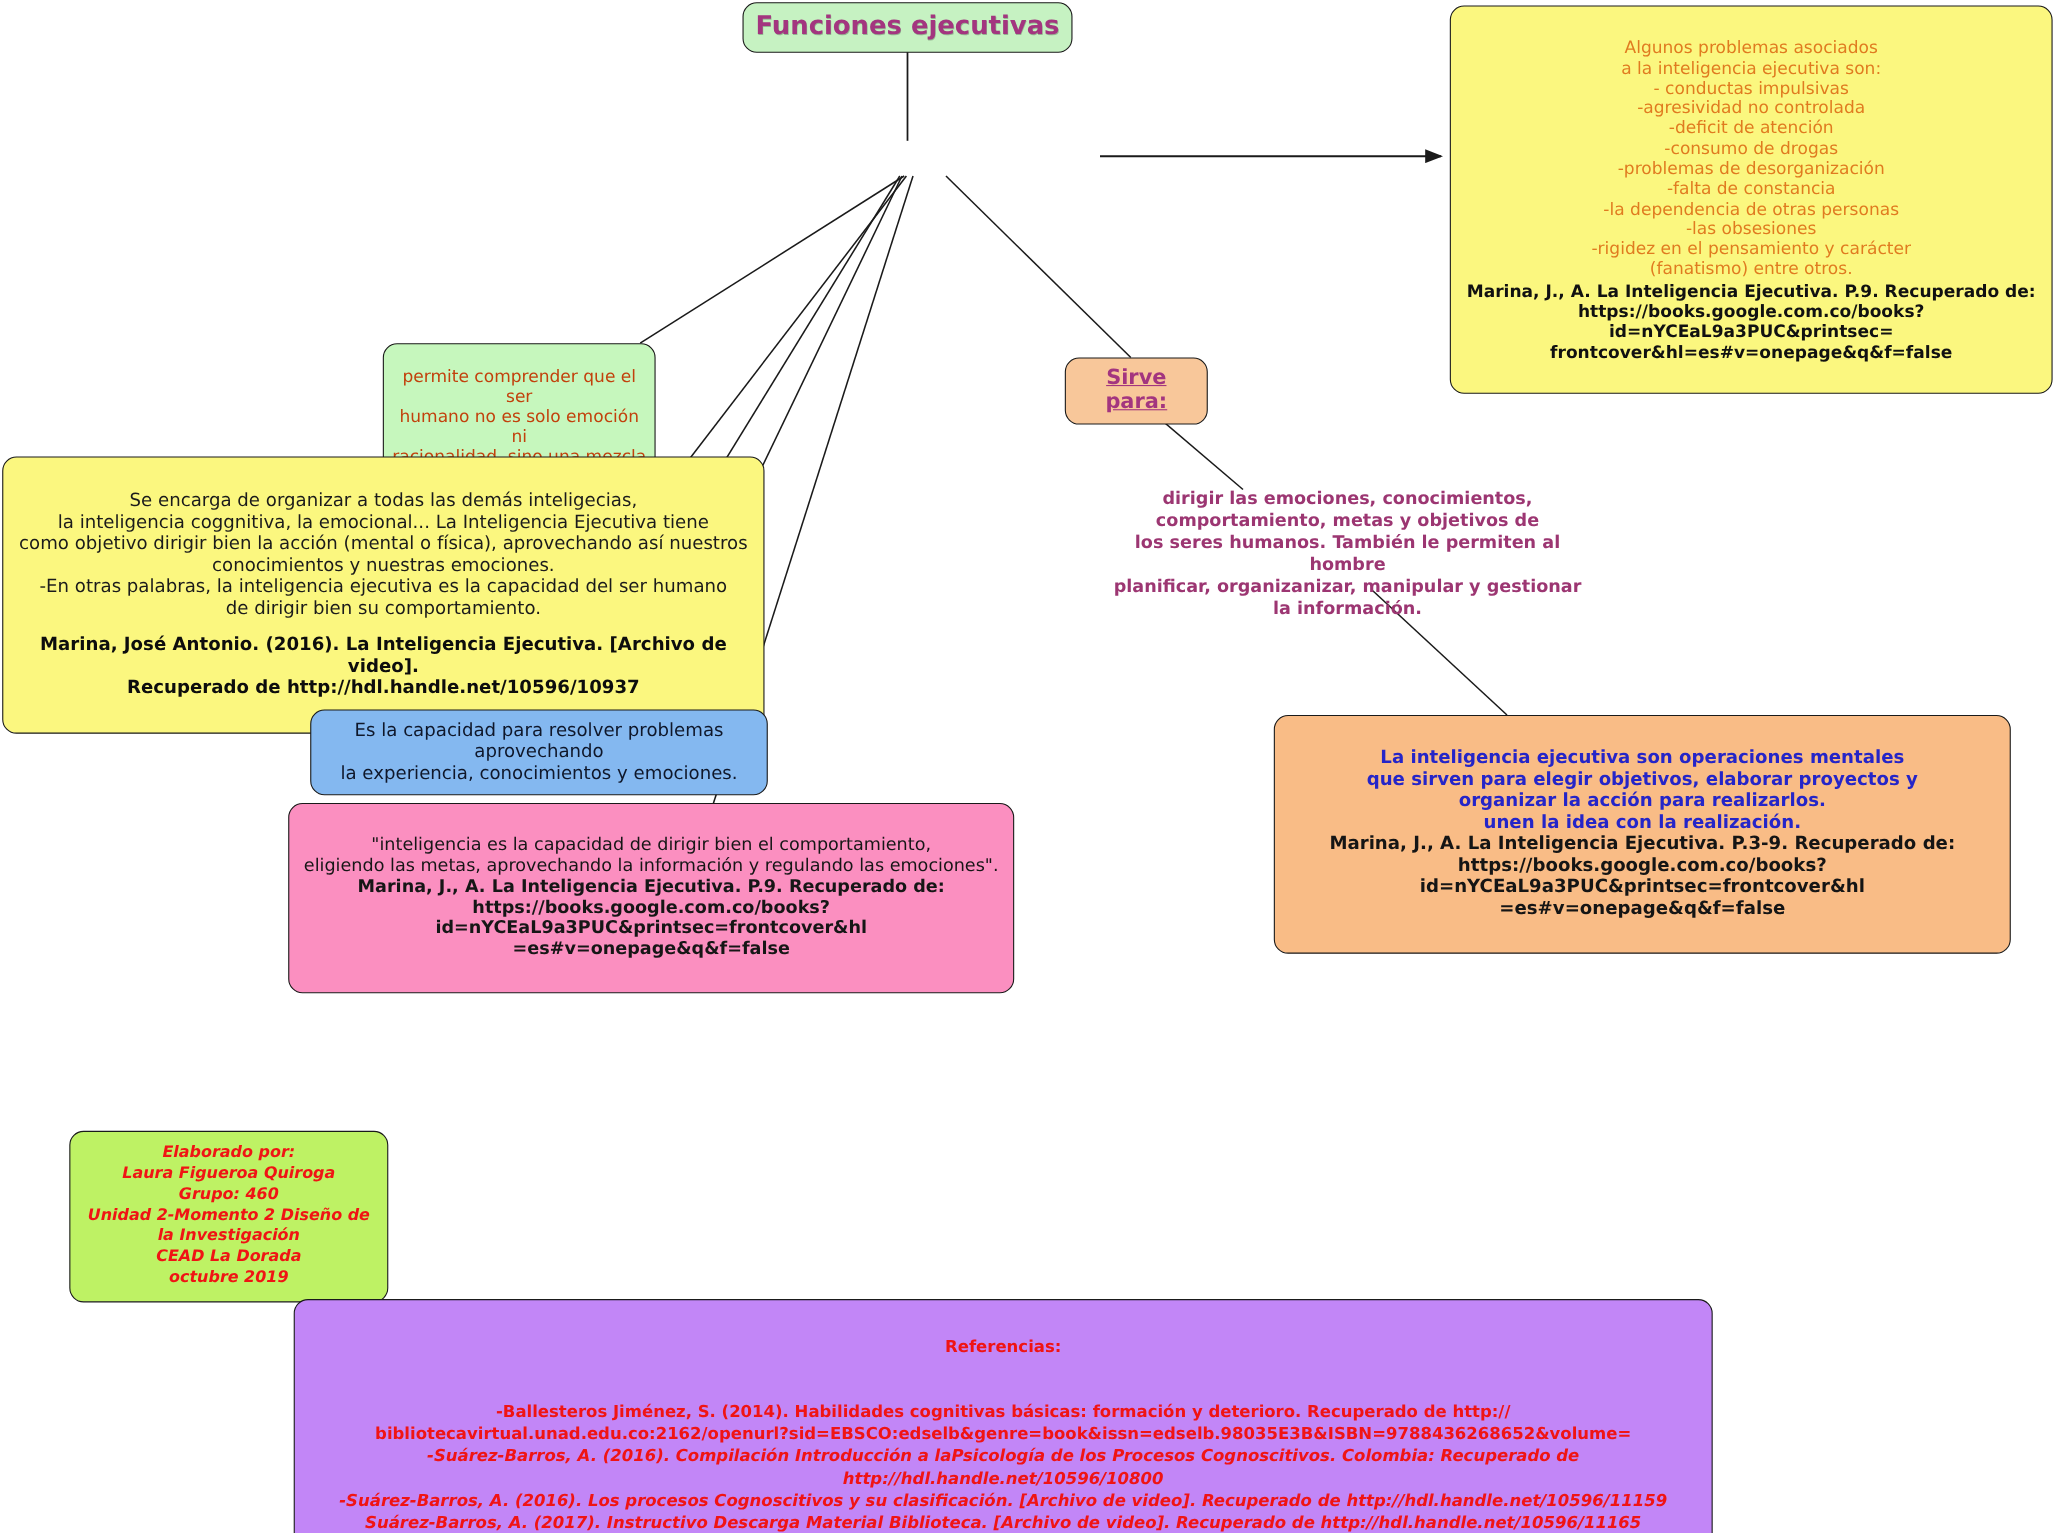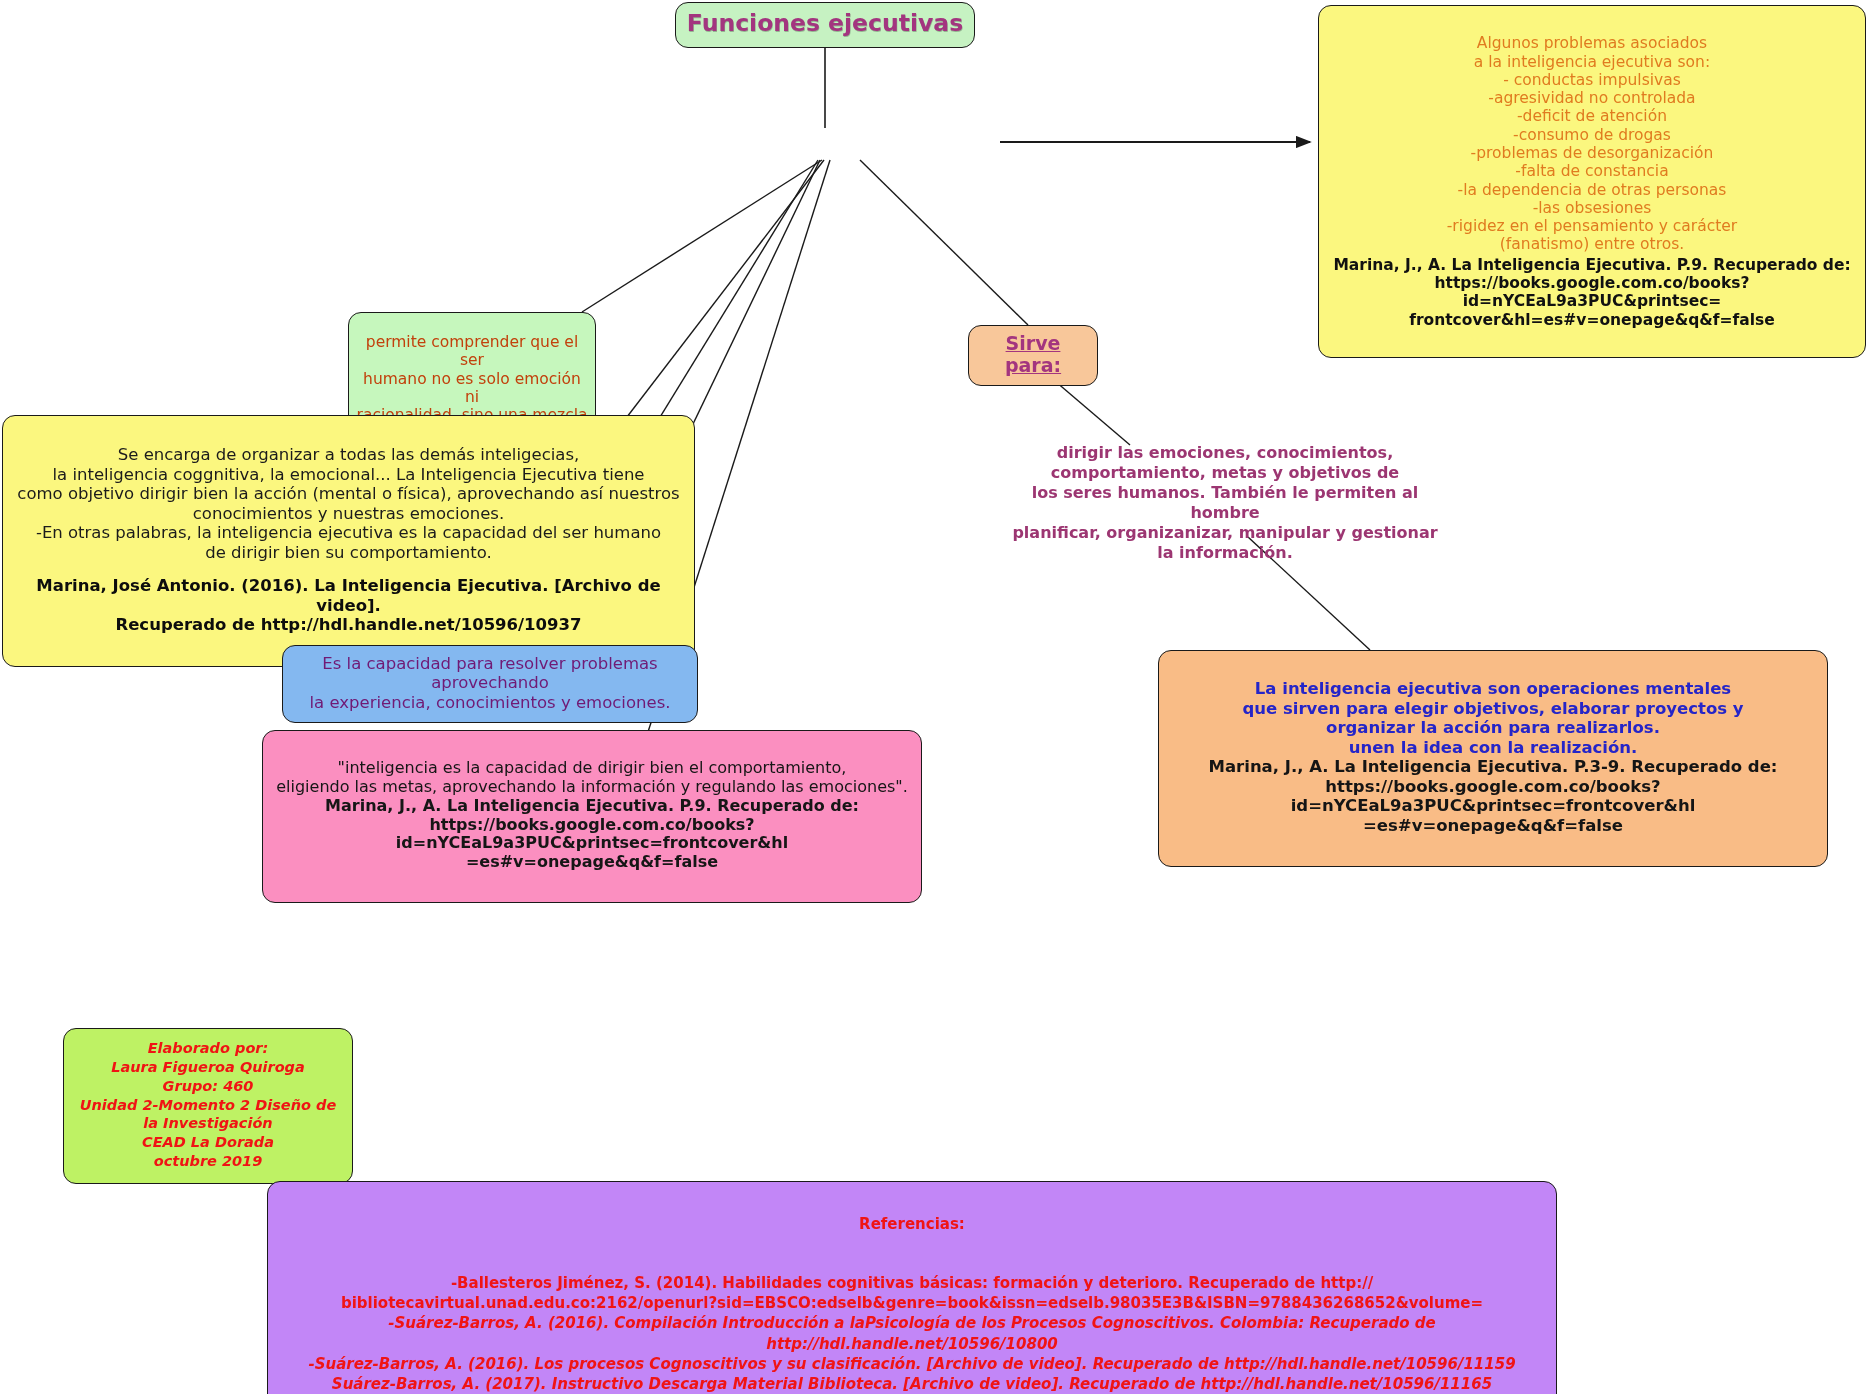--- a/index.html
+++ b/index.html
@@ -114,21 +114,21 @@
     font-weight: bold;
     color: #9c3672;
     line-height: 1.25;
   }
   #node-capacidad {
     left: 282px; top: 645px;
     width: 416px;
     padding: 8px 7px 10px 7px;
     background: #84b8f0;
     font-size: 16.5px;
-    color: #701a75;
+    color: #0f172a;
   }
   #node-comillas {
     left: 262px; top: 730px;
     width: 660px;
     padding: 9px 8px 11px 8px;
     background: #fb8fc0;
     font-size: 16px;
     color: #161616;
   }
   #node-comillas .ref {

